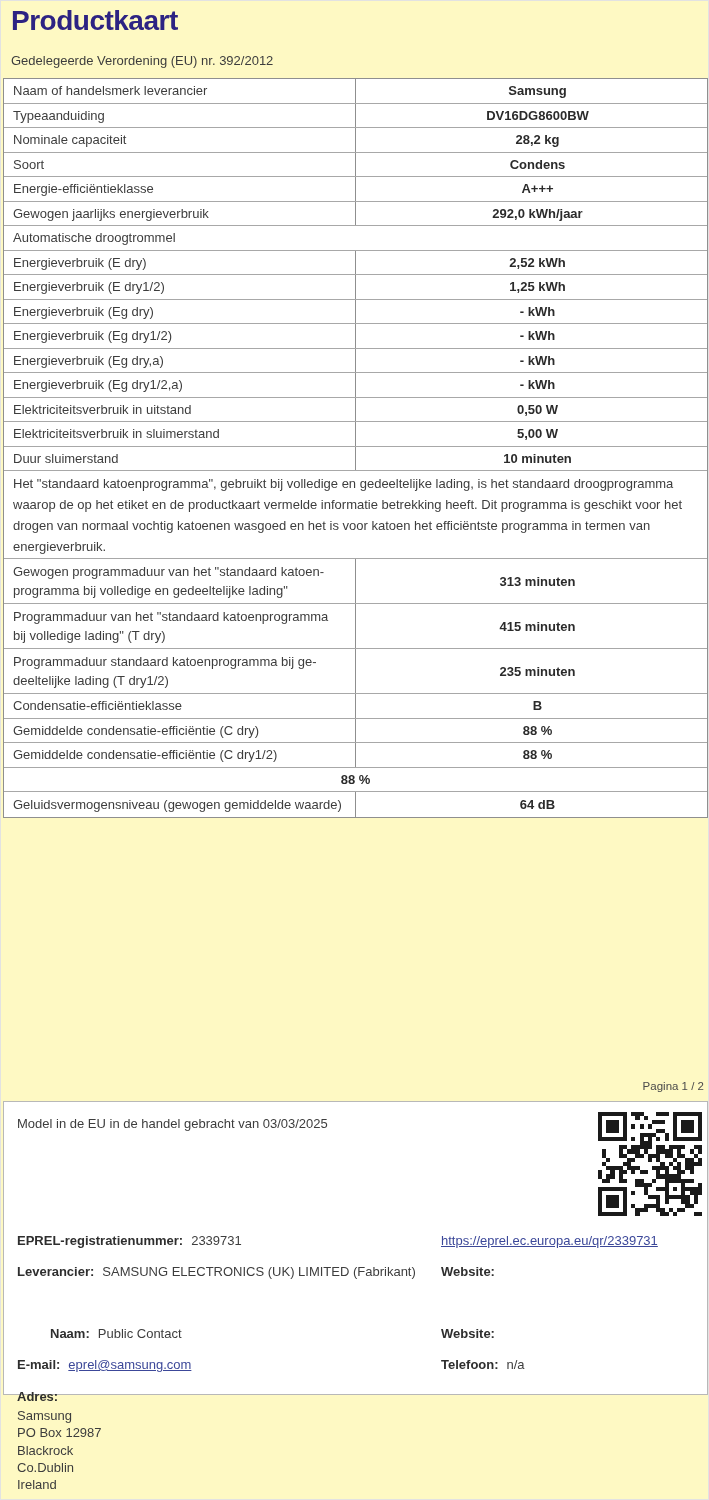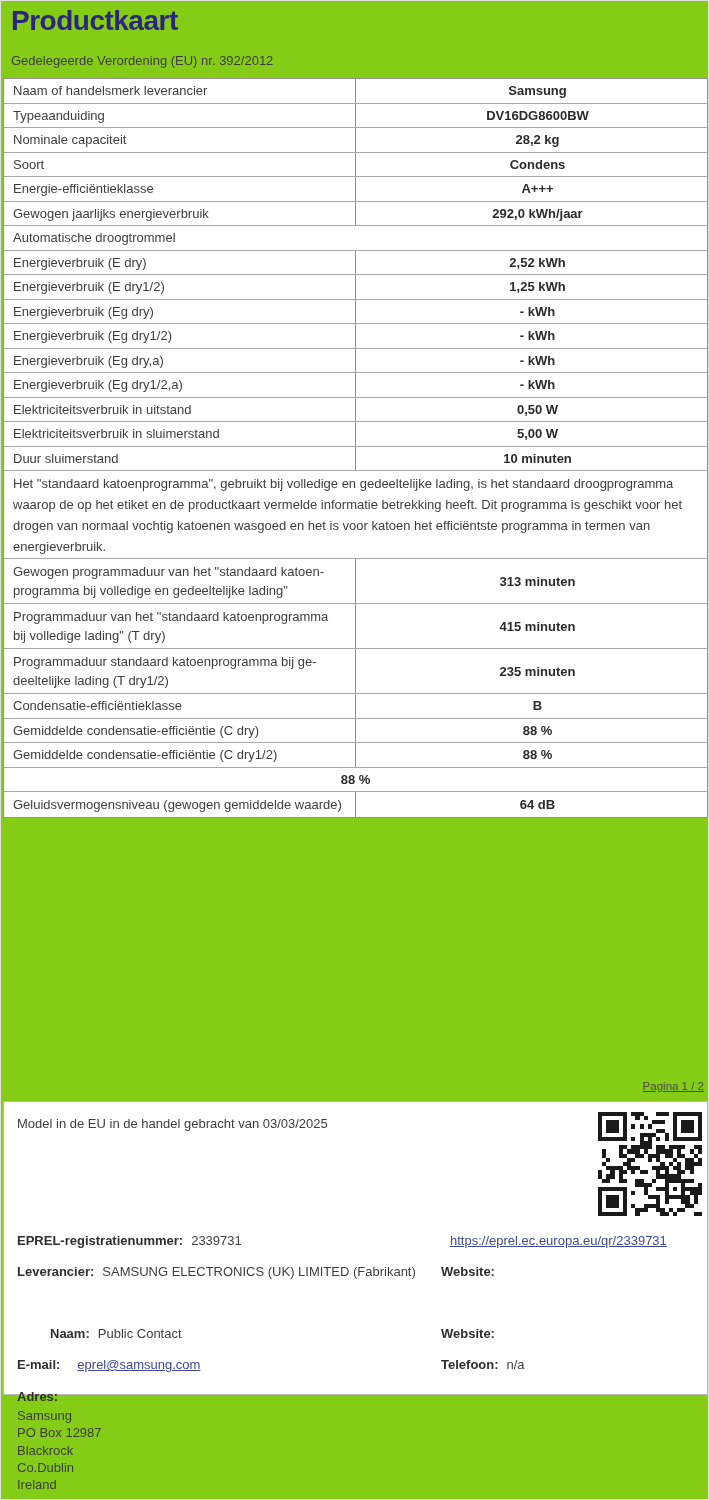--- a/index.html
+++ b/index.html
@@ -4,21 +4,21 @@
 <style>
   * { box-sizing: border-box; margin: 0; padding: 0; }
   html, body { background: #ffffff; }
   body {
     width: 709px; height: 1500px; position: relative;
     font-family: "Liberation Sans", sans-serif;
     color: #3d3d3d;
   }
   .page {
     position: absolute; inset: 0;
-    border: 1px solid #e2e2e2; background: #84cc16;
+    border: 1px solid #e2e2e2; background: #fef9c3;
   }
   
   .doc-title {
     position: absolute; top: 4px; left: 10px;
     font-size: 28px; font-weight: bold; color: #2d2383;
     letter-spacing: -0.5px;
   }
   .doc-subtitle {
     position: absolute; top: 52px; left: 10px;
     font-size: 13px; color: #3d3d3d;
@@ -47,34 +47,34 @@
     width: 100%; padding: 0 9px; display: flex; align-items: center;
     font-size: 13px; color: #3d3d3d;
   }
   .cp {
     width: 100%; padding: 2px 9px; font-size: 13px; color: #3d3d3d;
     line-height: 21px; overflow: hidden;
   }
   
   .page-indicator {
     position: absolute; top: 1079px; right: 4px;
-    font-size: 11.5px; color: #4a4a4a; text-decoration: underline;
+    font-size: 11.5px; color: #4a4a4a;
   }
   
   .footer-box {
     position: absolute; top: 1100px; left: 2px; width: 705px; height: 294px;
     border: 1px solid #b8b8b8; background: #fff;
   }
   .model-line { position: absolute; left: 13px; top: 14px; font-size: 13px; color: #3d3d3d; }
   .qr { position: absolute; top: 10px; right: 5px; width: 104px; height: 104px; }
   .frow { position: absolute; left: 13px; right: 8px; height: 18px; font-size: 13px; }
   .f-label { font-weight: bold; color: #2e2e2e; }
   .f-value { color: #3d3d3d; margin-left: 8px; }
   .f-right { position: absolute; left: 424px; top: 0; white-space: nowrap; }
-  a.doc-link { color: #3c4899; text-decoration: underline; margin-left: 9px; }
+  a.doc-link { color: #3c4899; text-decoration: underline; }
   .frow-eprel  { top: 131px; }
   .frow-lever  { top: 162px; }
   .frow-dienst { top: 193px; }
   .frow-naam   { top: 224px; padding-left: 33px; }
   .frow-email  { top: 255px; }
   .frow-adres  { top: 287px; }
   .address-lines { position: absolute; left: 13px; top: 305px; font-size: 13px; color: #3d3d3d; }
   .addr-line { line-height: 17.3px; }
 </style>
 </head>

